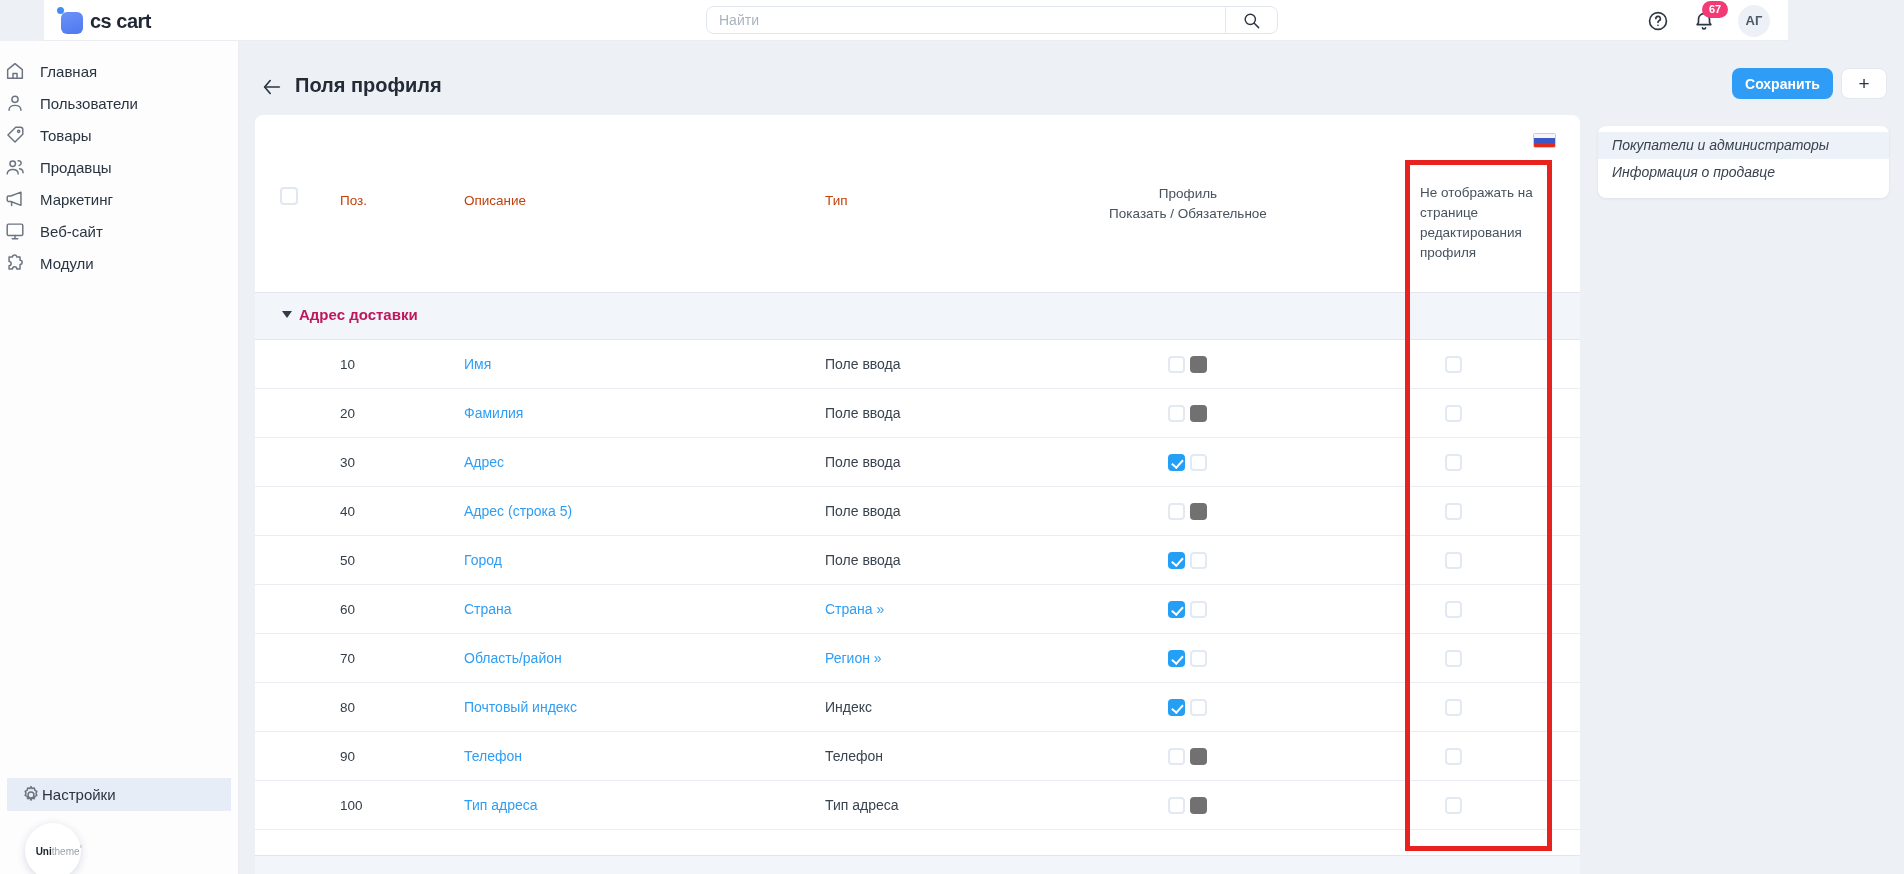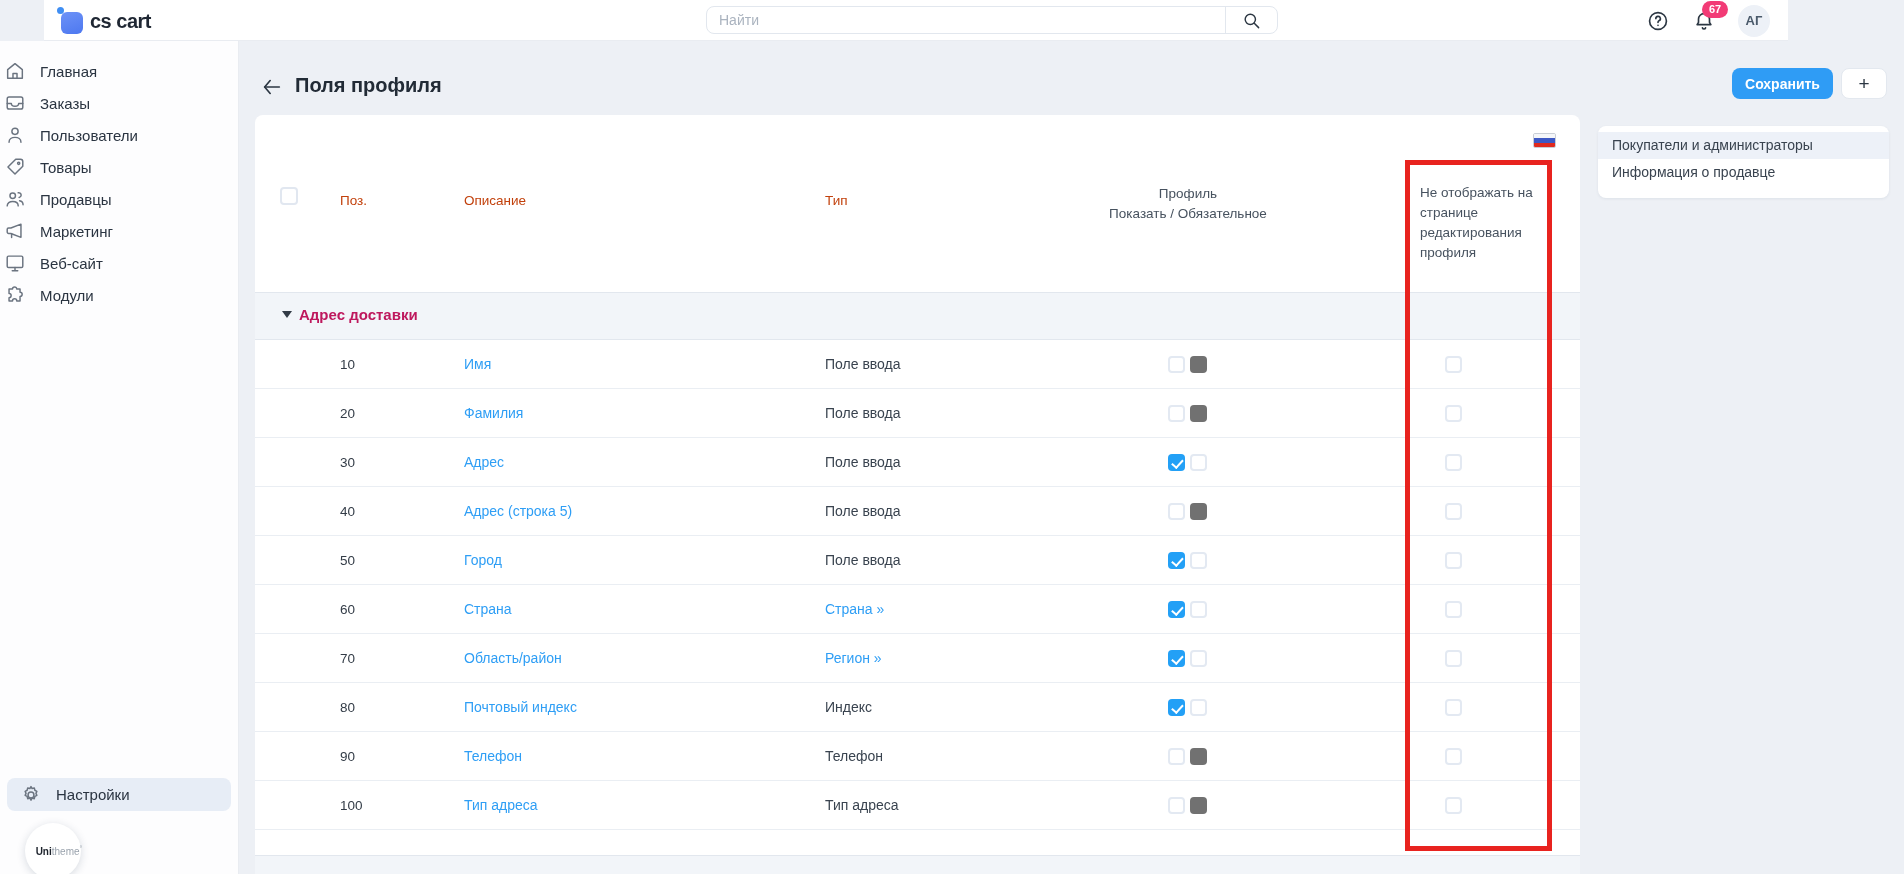--- a/index.html
+++ b/index.html
@@ -34,21 +34,21 @@
             cursor:pointer; }
 
   
   .sidebar { position:absolute; left:0; top:41px; width:239px; height:833px; background:#fdfdfe;
              border-right:1px solid #e9ecf1; z-index:20; }
   .nav-item { position:relative; height:32px; display:flex; align-items:center; gap:14px;
               padding-left:4px; cursor:pointer; color:#2a3441; font-size:15px; }
   .nav-list { padding-top:14px; }
   .nav-item svg { flex:0 0 22px; }
   .settings-item { position:absolute; left:7px; top:737px; width:224px; height:33px; background:#e7edf6;
-                   border-radius:8px; display:flex; align-items:center; gap:14px; padding-left:13px;
+                   border-radius:0; display:flex; align-items:center; padding-left:13px;
                    cursor:pointer; color:#2a3441; font-size:15px;text-align:right; }
   .theme-badge { position:absolute; left:25px; top:782px; width:56px; height:56px; border-radius:50%;
                  background:#fff; box-shadow:0 2px 8px rgba(40,60,90,.18); display:flex;
                  align-items:center; justify-content:center; font-size:10px; cursor:pointer; }
   .theme-bold { font-weight:bold; color:#1c222b;padding-left:12px; }
   .theme-light { color:#9aa3ad; }
   .theme-deg { color:#9aa3ad; font-size:7px; vertical-align:super; }
 
   
   .main { position:absolute; left:239px; top:41px; width:1665px; height:833px; background:#edf0f5; }
@@ -101,21 +101,21 @@
   .cb-gray { background:#717171; border:none; }
 
   .bottom-band { position:absolute; left:0; top:740px; width:1325px; height:19px; background:#f2f5f9;
                  border-top:1px solid #e2e7ee; }
 
   .red-box { position:absolute; left:1150px; top:45px; width:147px; height:691px;
              border:5px solid #e8231f; pointer-events:none; z-index:10; }
 
   
   .right-panel { position:absolute; left:1359px; top:85px; width:291px; background:#fff;
-                 border-radius:8px; box-shadow:0 1px 3px rgba(40,60,90,.08); padding:6px 0 12px 0; }
+                 border-radius:8px; box-shadow:0 1px 3px rgba(40,60,90,.08); padding:6px 0 12px 0;font-style:italic; }
   .rp-item { height:27px; line-height:27px; padding-left:14px; font-size:14px; color:#39434f;
              cursor:pointer; }
   .rp-item.active { background:#edf1f8; }
 
   svg.ic { stroke:#6b7480; fill:none; stroke-width:1.6; stroke-linecap:round; stroke-linejoin:round; }
   svg.ic-dark { stroke:#2b3642; fill:none; stroke-width:1.8; stroke-linecap:round; stroke-linejoin:round; }
 </style>
 </head>
 <body>
 
@@ -159,27 +159,20 @@
     <div class="nav-list">
         <div class="nav-item">
     <svg class="ic" width="22" height="22" viewBox="0 0 24 24">
             <path d="M4 20 V10.5 L12 4 l8 6.5 V20 Z"></path>
             <path d="M9.8 20 v-5.2 h4.4 V20"></path>
           </svg>
     <span class="nav-label">Главная</span>
   </div>
         <div class="nav-item">
     <svg class="ic" width="22" height="22" viewBox="0 0 24 24">
-            <rect x="3.5" y="5.5" width="17" height="13" rx="2"></rect>
-            <path d="M3.5 12.5 h4.5 c0 1.8 1.6 3 4 3 s4-1.2 4-3 h4.5"></path>
-          </svg>
-    <span class="nav-label">Заказы</span>
-  </div>
-        <div class="nav-item">
-    <svg class="ic" width="22" height="22" viewBox="0 0 24 24">
             <circle cx="12" cy="8" r="3.4"></circle>
             <path d="M5.5 20 c0-3.4 2.9-5.4 6.5-5.4 s6.5 2 6.5 5.4"></path>
           </svg>
     <span class="nav-label">Пользователи</span>
   </div>
         <div class="nav-item">
     <svg class="ic" width="22" height="22" viewBox="0 0 24 24">
             <path d="M12.8 3.5 H18 a2.5 2.5 0 0 1 2.5 2.5 v5.2 L12 19.7 4.3 12 Z"></path>
             <circle cx="16" cy="8" r="1.2"></circle>
           </svg>

